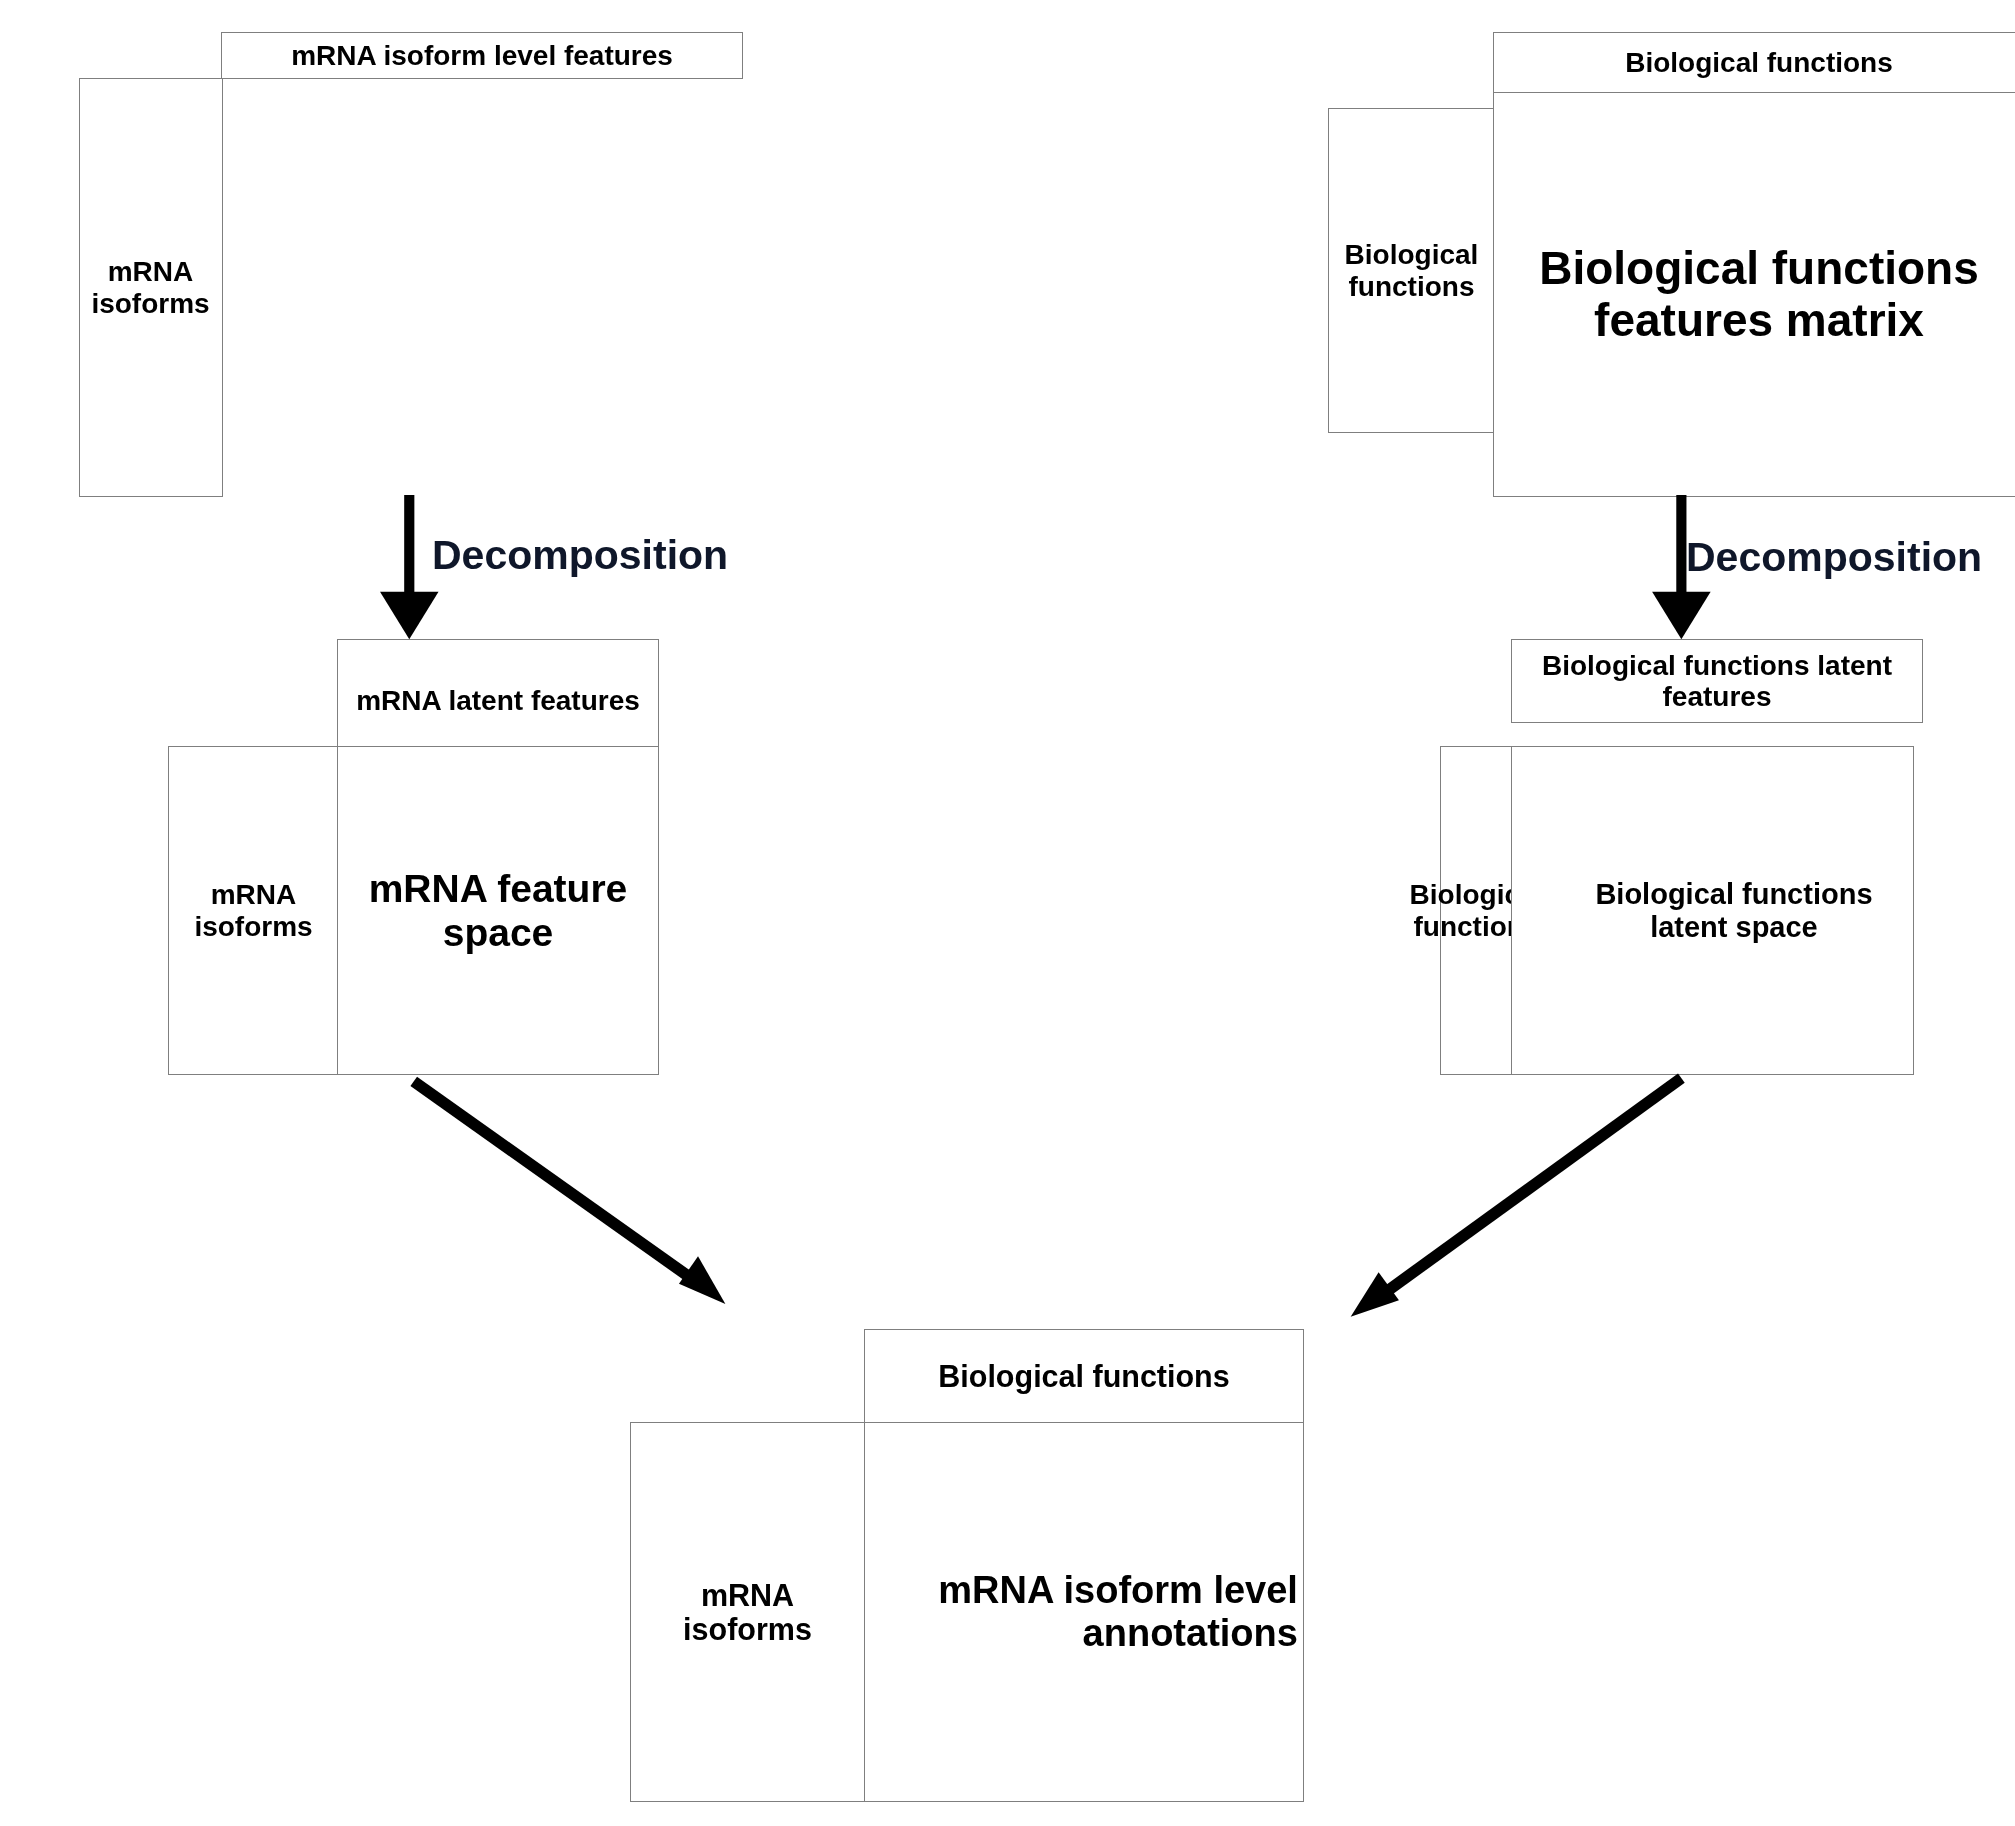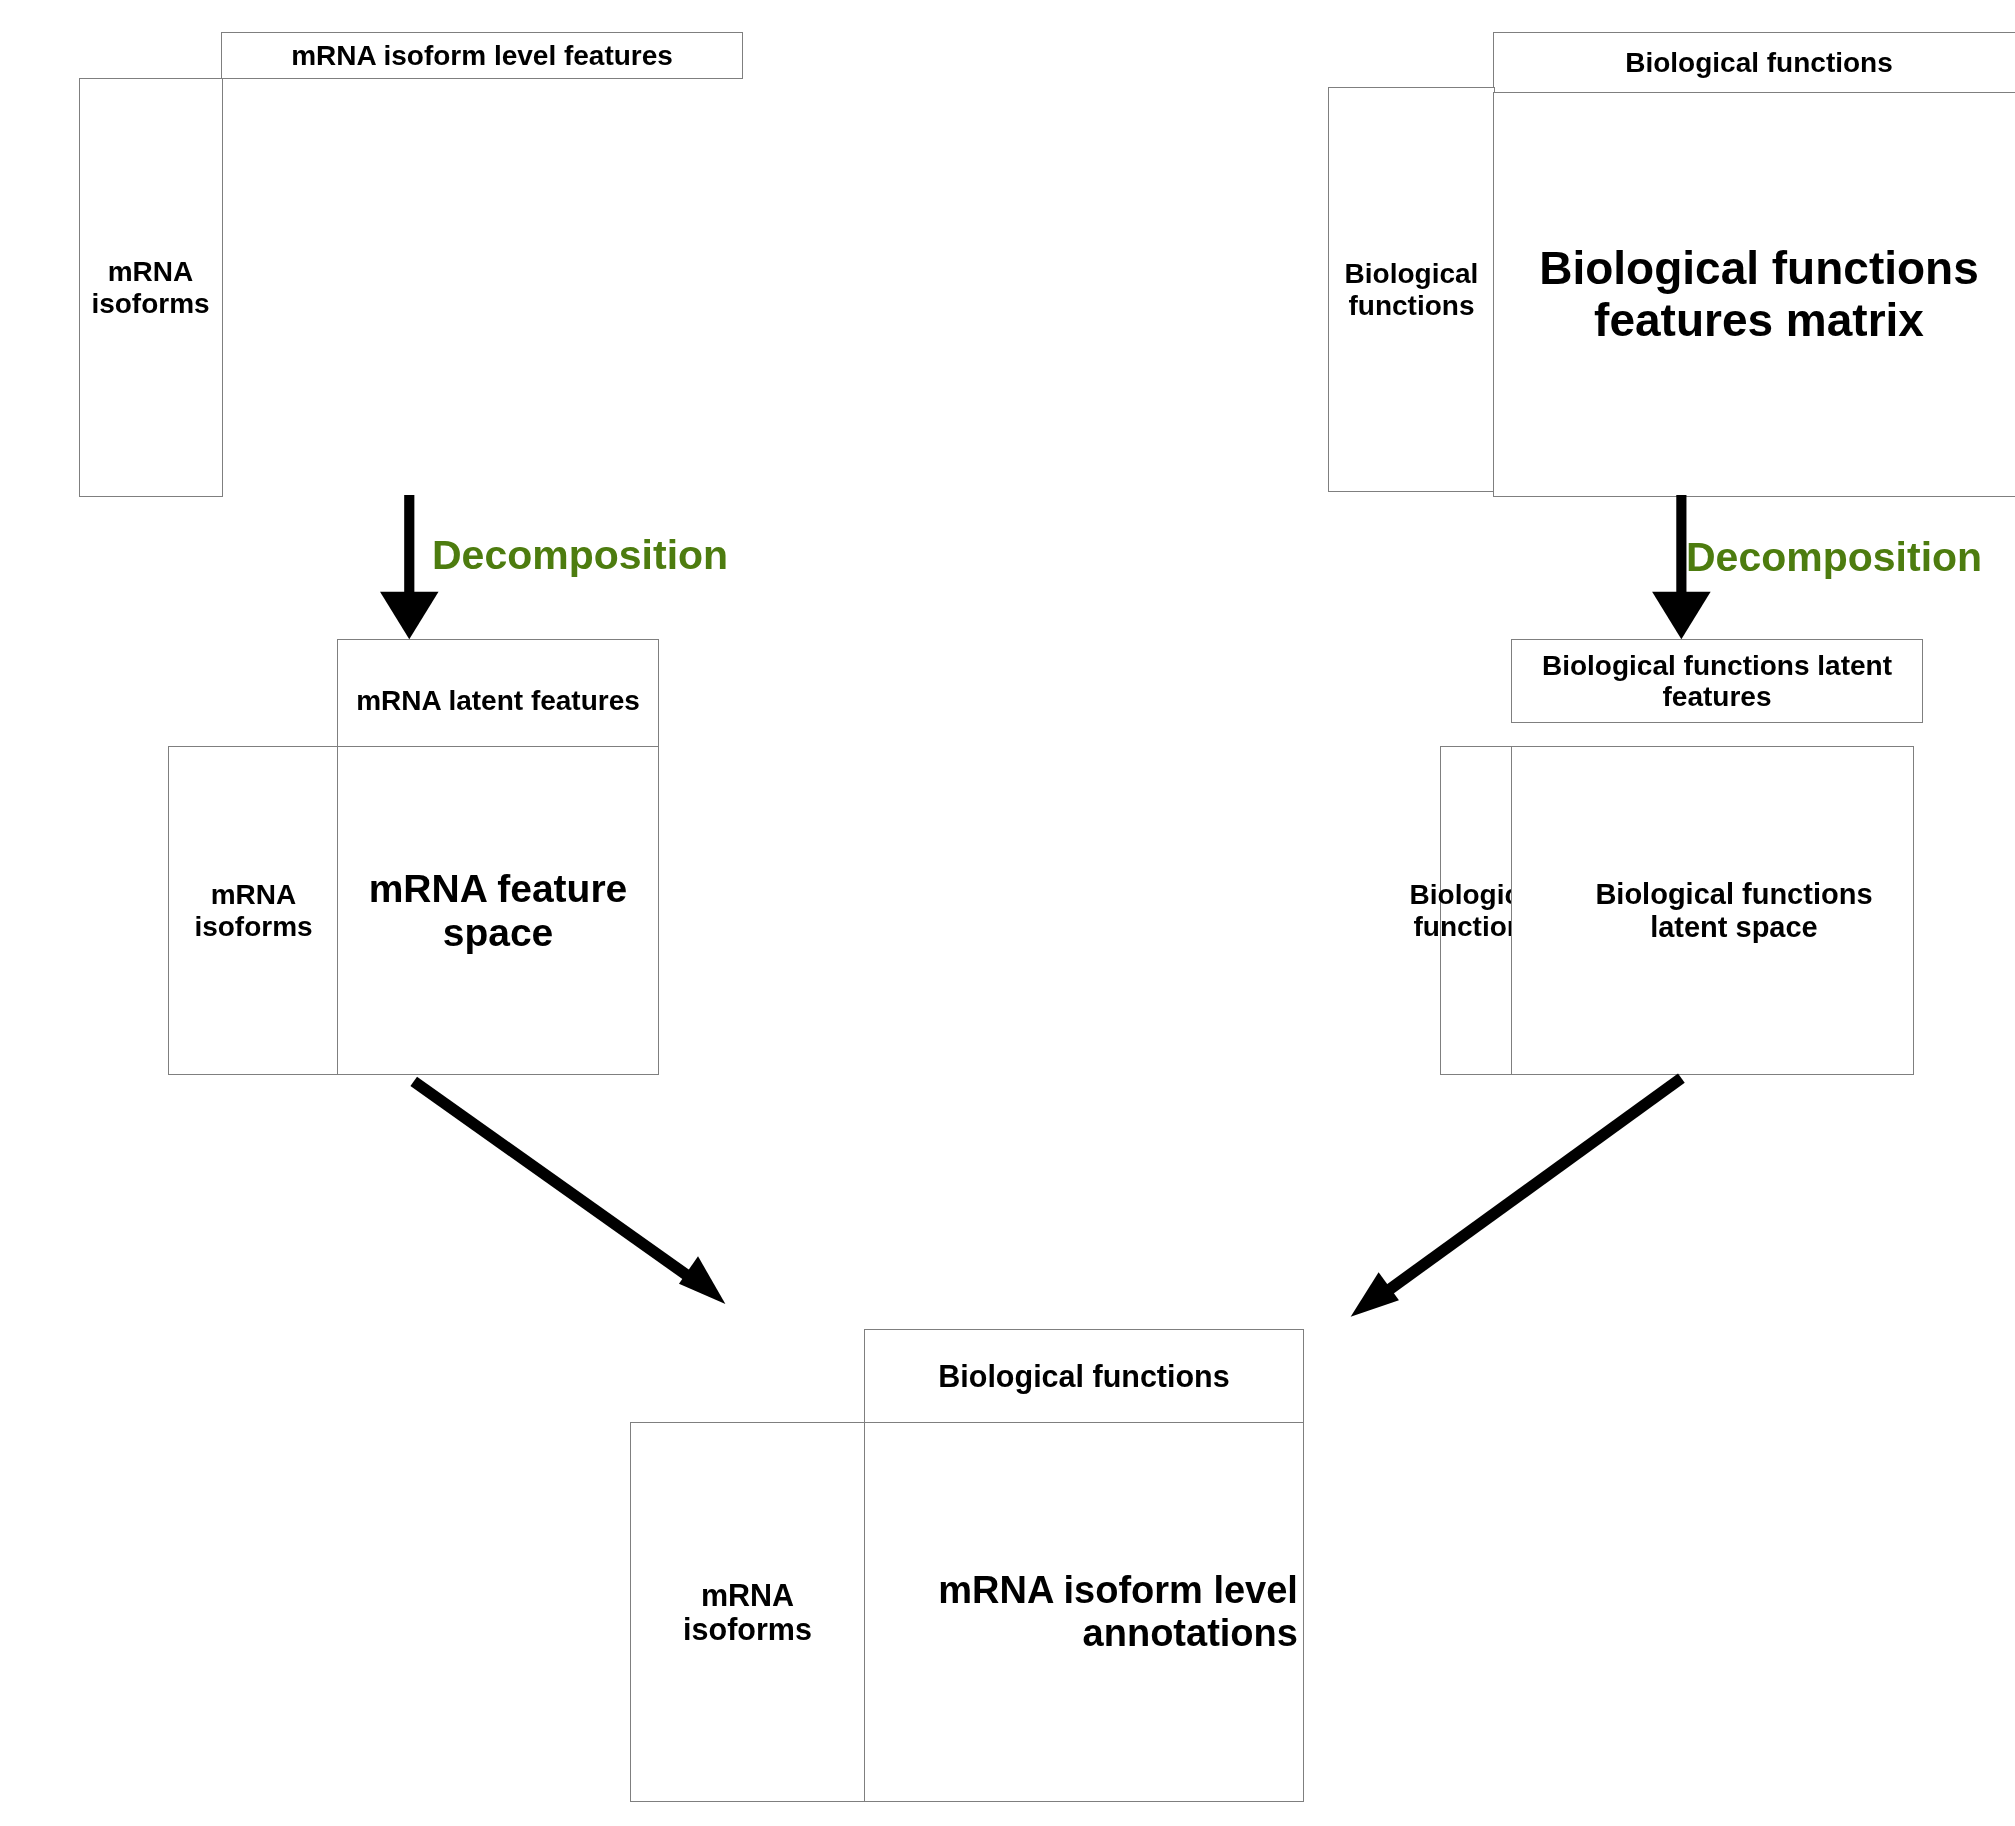--- a/index.html
+++ b/index.html
@@ -38,21 +38,21 @@
   .body-cell {
     font-weight: 700;
   }
   
   #tl-header { left: 173px;  top: 32px;   width: 522px; height: 47px;  font-size: 28px; }
   #tl-side   { left: 30.5px;   top: 78px;  width: 144px; height: 419px; font-size: 28px; }
   #tl-main   { left: 173px;  top: 78px;  width: 522px; height: 419px; font-size: 46px; }
 
   
   #tr-header { left: 1445px; top: 32px;   width: 532px; height: 61px;  font-size: 28px; }
-  #tr-side   { left: 1280px; top: 87px;  width: 167px; height: 405px; font-size: 28px; }
+  #tr-side   { left: 1280px; top: 108px;  width: 167px; height: 325px; font-size: 28px; }
   #tr-main   { left: 1445px; top: 92px;  width: 532px; height: 405px; font-size: 46px; }
 
   
   #ml-header { left: 289px;  top: 639px; width: 322px; height: 124px; font-size: 28px; }
   #ml-side   { left: 120px;  top: 746px; width: 171px; height: 329px; font-size: 28px; }
   #ml-main   { left: 289px;  top: 746px; width: 322px; height: 329px; font-size: 39px; }
 
   
   #mr-header { left: 1463px; top: 639px; width: 412px; height: 84px; font-size: 28px; }
   #mr-side   { left: 1392px; top: 746px; width: 73px; height: 329px; font-size: 28px; }
@@ -61,21 +61,21 @@
   
   #bt-header { left: 816px; top: 1329px; width: 440px; height: 94px; font-size: 30.5px; }
   #bt-side   { left: 582px;  top: 1422px; width: 235px; height: 380px; font-size: 30.5px; }
   #bt-main   { left: 816px; top: 1422px; width: 440px; height: 380px; font-size: 38px; text-align: right; }
 
   
   #mr-side { padding: 2.5px 1.3px; }
 
   .deco-label {
     position: absolute;
-    color: #4d7c0f;
+    color: #0f172a;
     font-weight: 700;
     font-size: 41px;
     white-space: nowrap;
   }
   #deco-left  { left: 384px;  top: 532px; }
   #deco-right { left: 1638px; top: 534px; }
 
   svg.arrows {
     position: absolute;
     left: 0;

